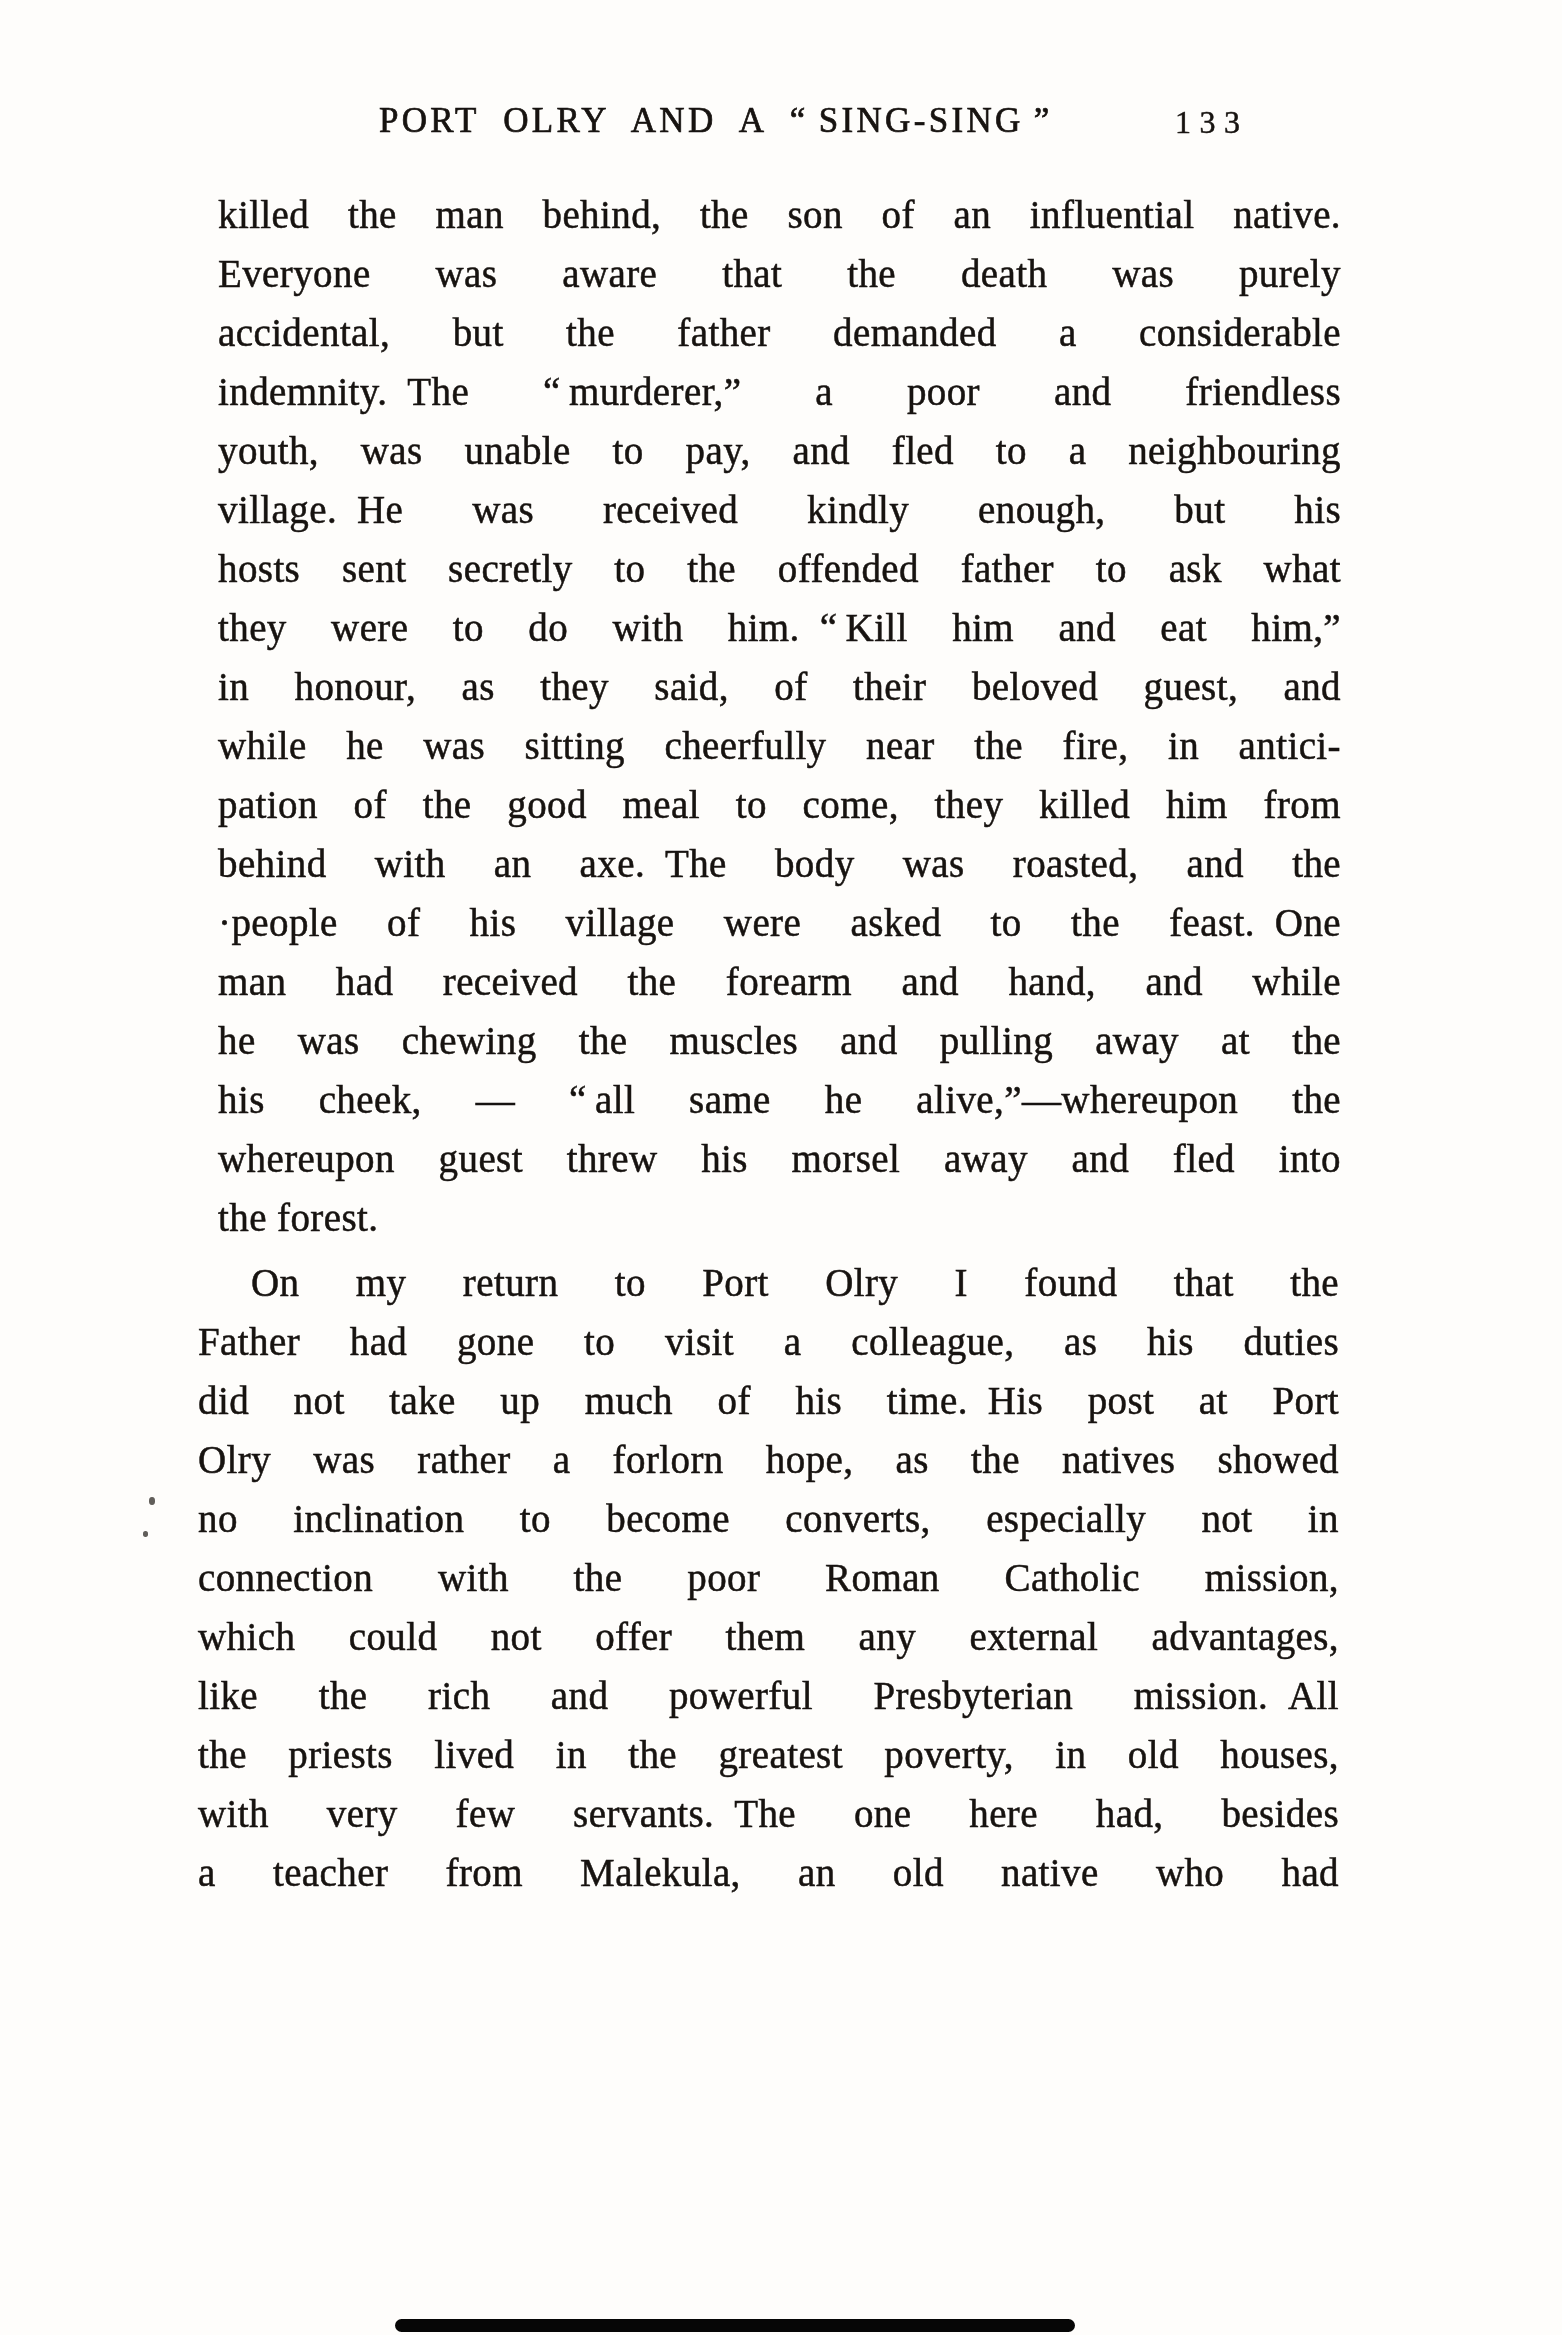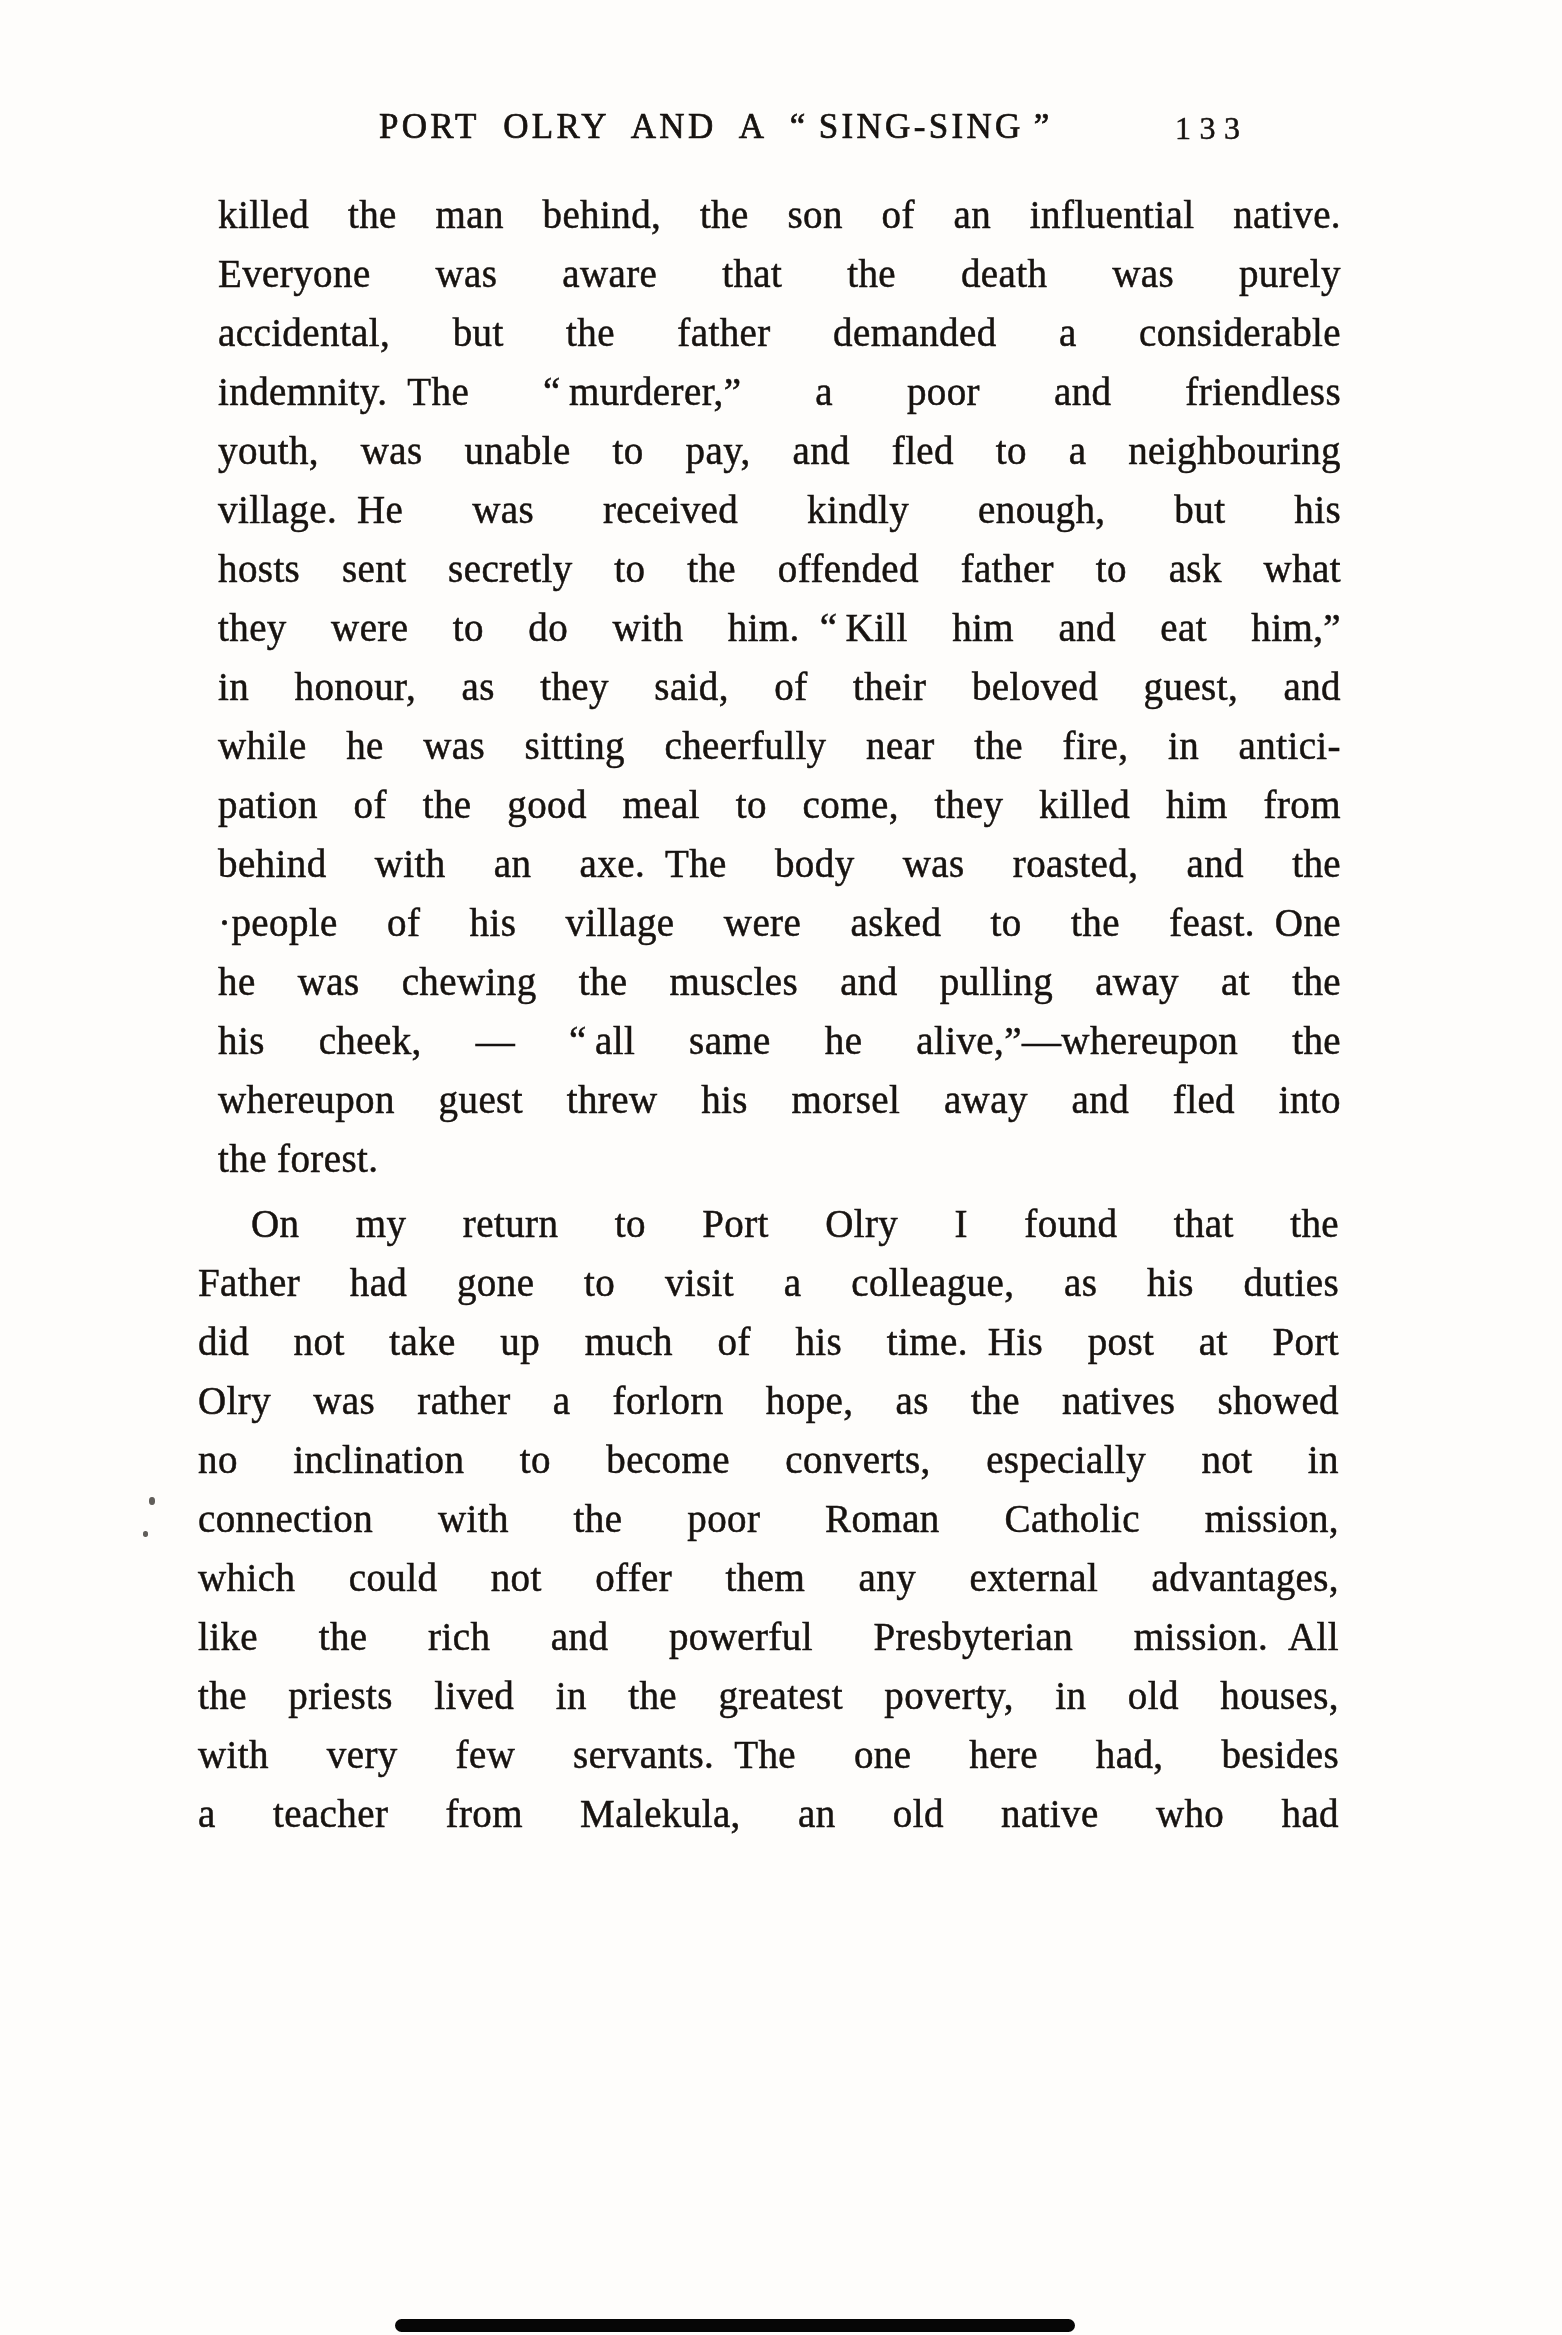--- a/index.html
+++ b/index.html
@@ -12,21 +12,21 @@
     width: 1562px;
     height: 2335px;
     background: #fefdfb;
     overflow: hidden;
     font-family: "Liberation Serif", "DejaVu Serif", serif;
     color: #171310;
   }
   
   .running-header {
     position: absolute;
-    top: 102px;
+    top: 96px;
     left: 0;
     right: 0;
     height: 56px;
     text-align: center;
   }
   .header-title {
     position: absolute;
     left: 379px;
     top: 0;
     font-size: 35px;
@@ -120,20 +120,21 @@
       <span class="line">indemnity. The “ murderer,” a poor and friendless</span>
       <span class="line">youth, was unable to pay, and fled to a neighbouring</span>
       <span class="line">village. He was received kindly enough, but his</span>
       <span class="line">hosts sent secretly to the offended father to ask what</span>
       <span class="line">they were to do with him. “ Kill him and eat him,”</span>
       <span class="line">in honour, as they said, of their beloved guest, and</span>
       <span class="line">while he was sitting cheerfully near the fire, in antici-</span>
       <span class="line">pation of the good meal to come, they killed him from</span>
       <span class="line">behind with an axe. The body was roasted, and the</span>
       <span class="line">·people of his village were asked to the feast. One</span>
+      <span class="line">man had received the forearm and hand, and while</span>
       <span class="line">he was chewing the muscles and pulling away at the</span>
       <span class="line">his cheek, — “ all same he alive,”—whereupon the</span>
       <span class="line">whereupon guest threw his morsel away and fled into</span>
       <span class="line line-left">the forest.</span>
     </div>
 
     <div class="paragraph paragraph-2">
       <span class="line line-indent">On my return to Port Olry I found that the</span>
       <span class="line">Father had gone to visit a colleague, as his duties</span>
       <span class="line">did not take up much of his time. His post at Port</span>

